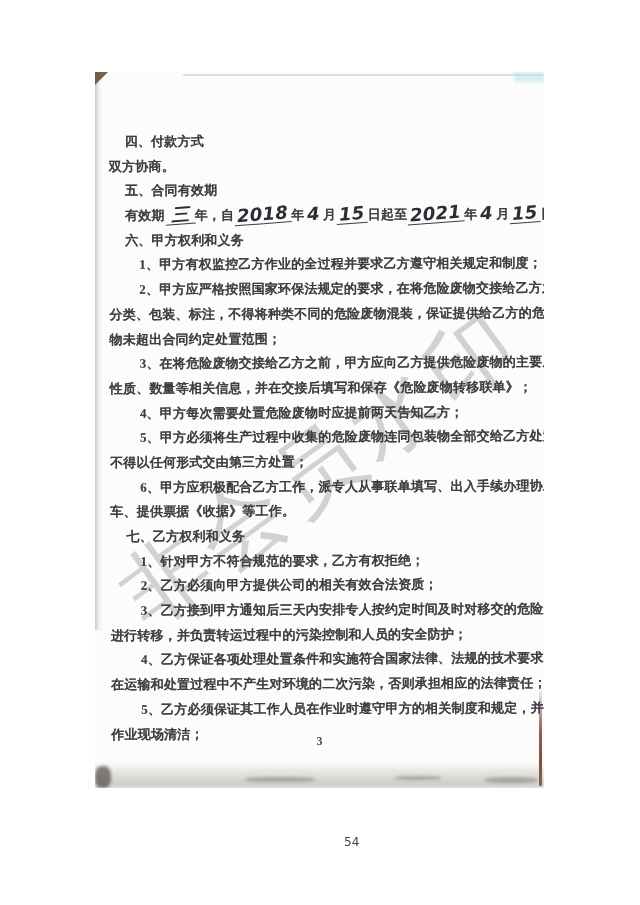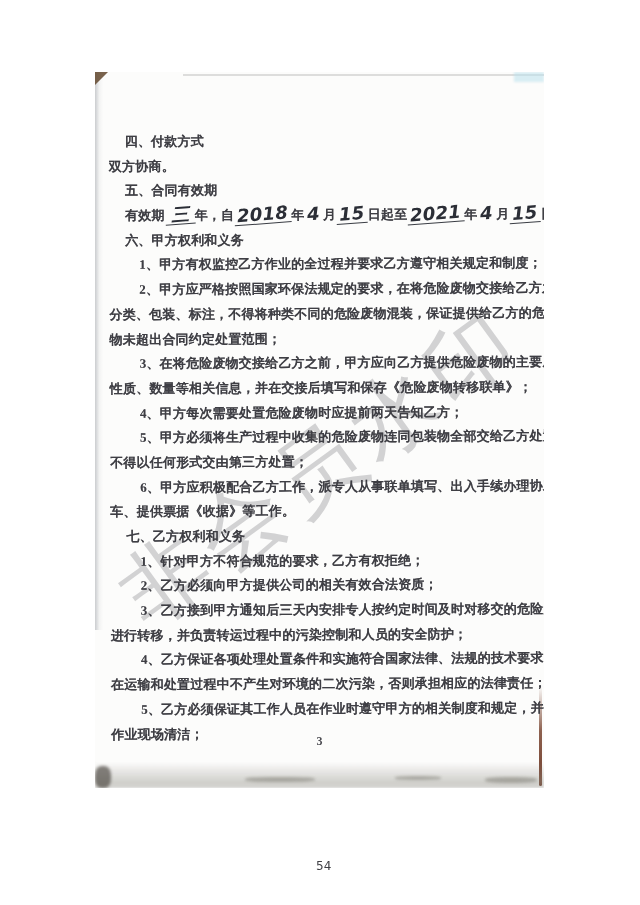--- a/index.html
+++ b/index.html
@@ -89,23 +89,23 @@
   }
   .hw.u { border-bottom:1.4px solid #3a3d44; min-width:24px; text-align:center; }
 
   .scan-page-number {
     position:absolute; left:0; width:449px; top:662px;
     text-align:center; font-size:12px; color:#4a4a50; font-weight:600;
     font-family:"Liberation Serif","DejaVu Serif",serif;
   }
 
   .viewer-page-number {
-    position:absolute; left:316px; top:835px;
+    position:absolute; left:344px; top:835px;
     font-family:"DejaVu Sans","Liberation Sans",sans-serif;
-    font-size:12px; color:#3f3f44;margin-top:24px;
+    font-size:12px; color:#3f3f44;
   }
 </style>
 </head>
 <body>
 
 <div class="viewport">
 
   <div class="paper">
 
     <div class="left-edge-shadow"></div>

